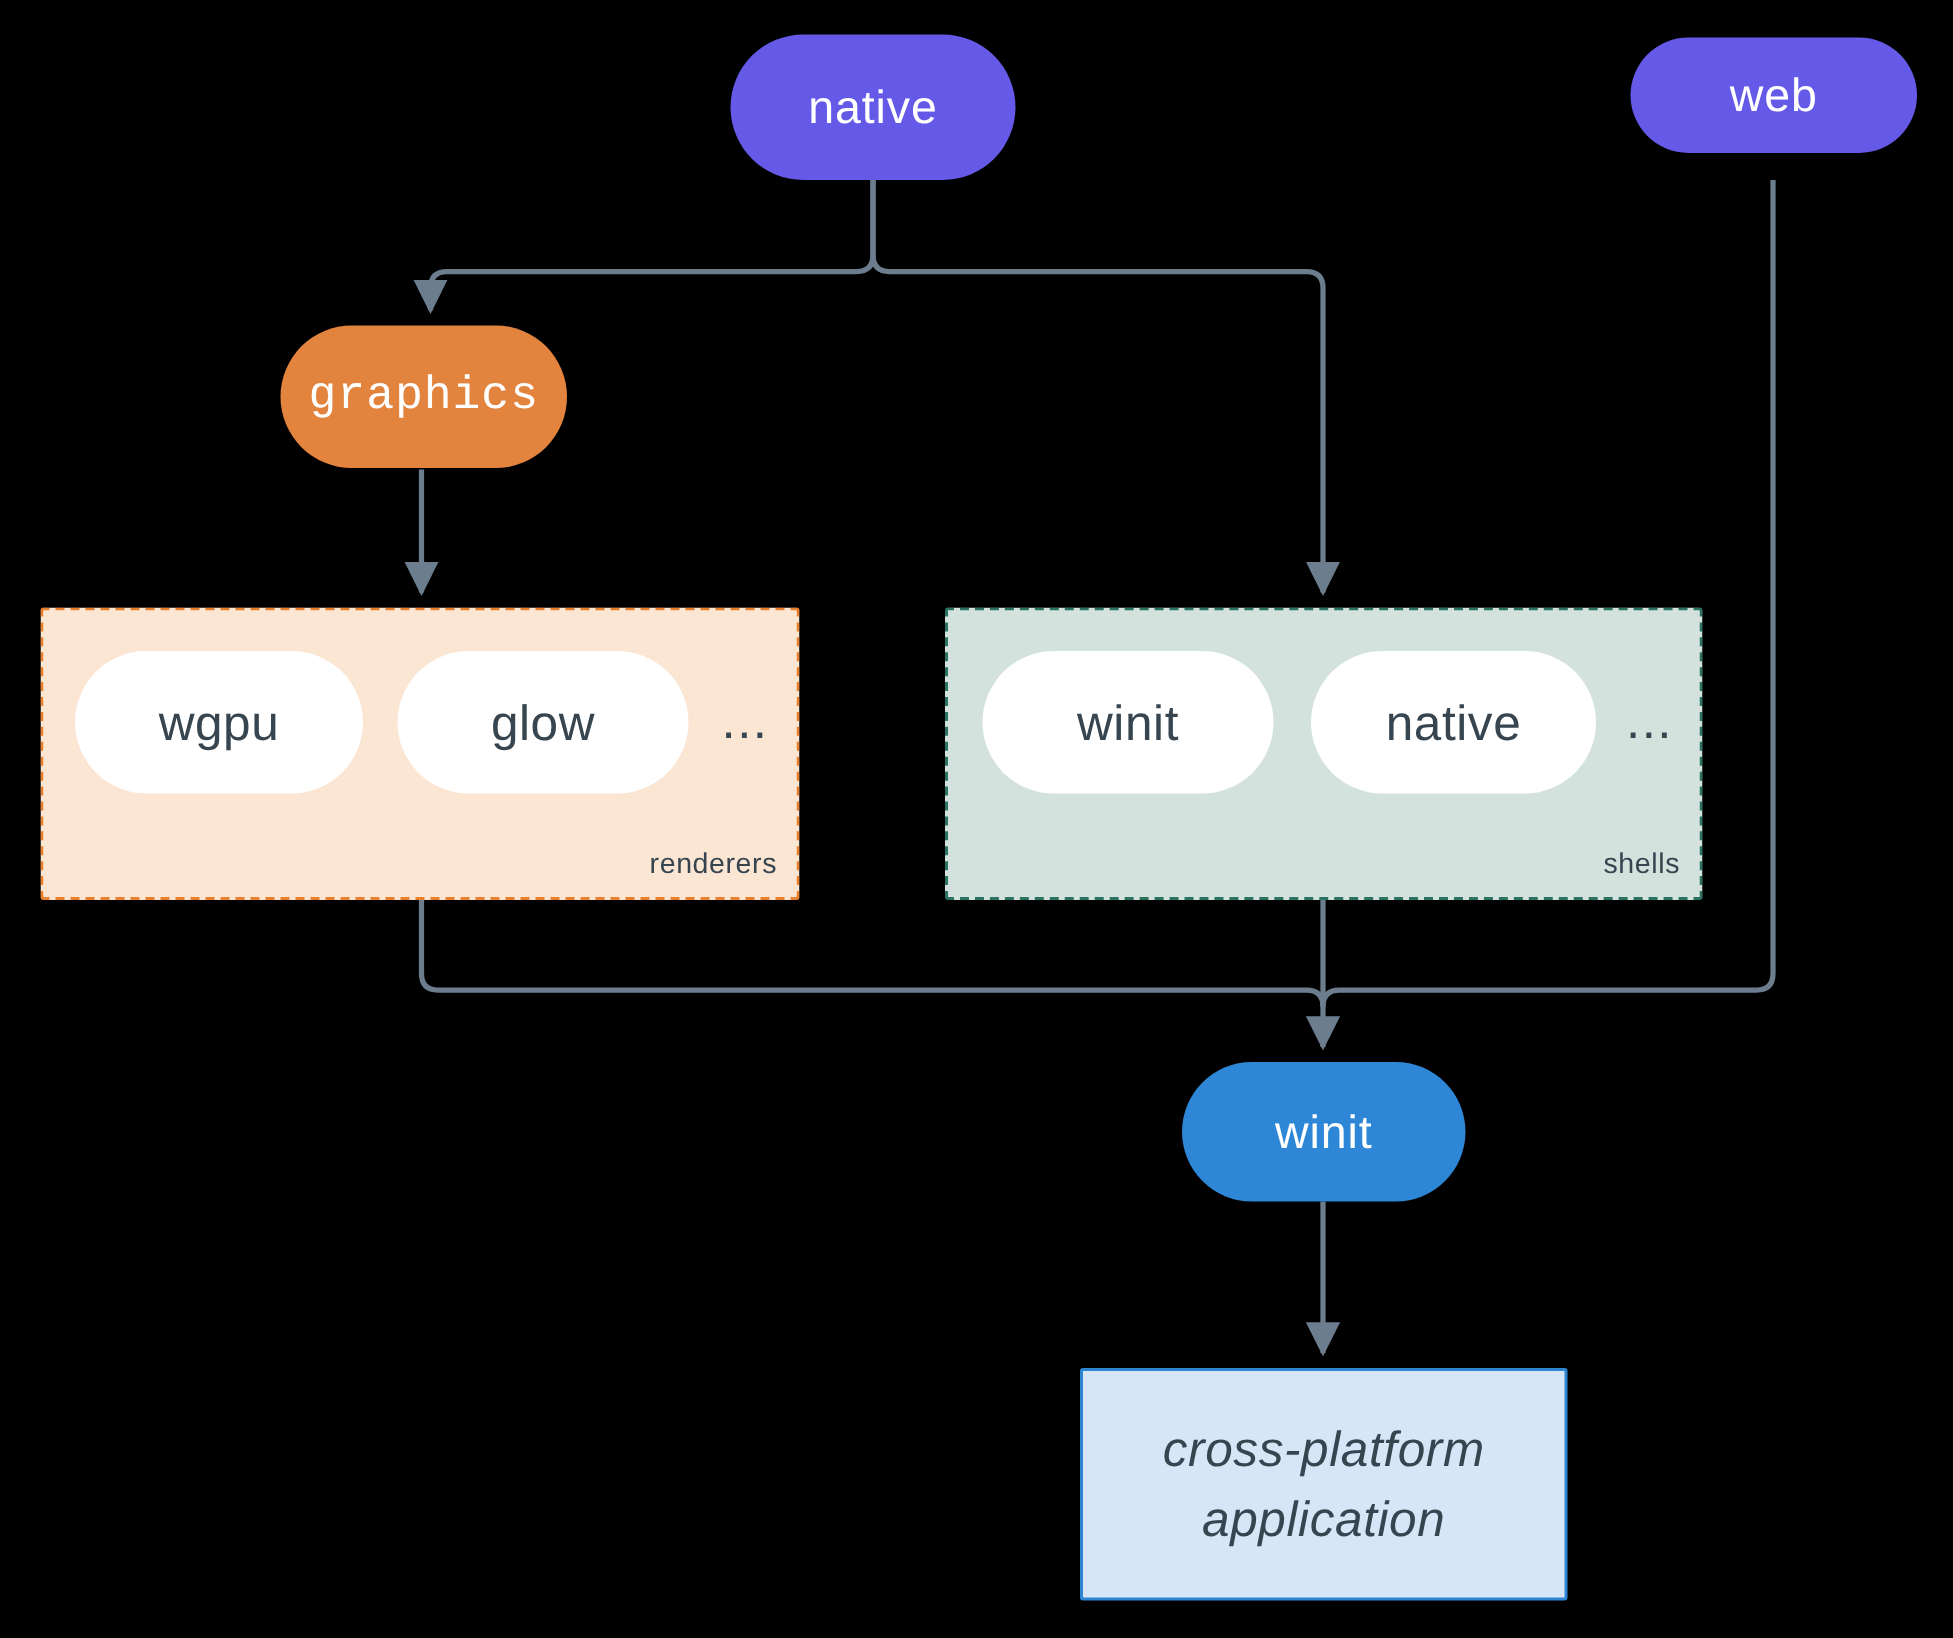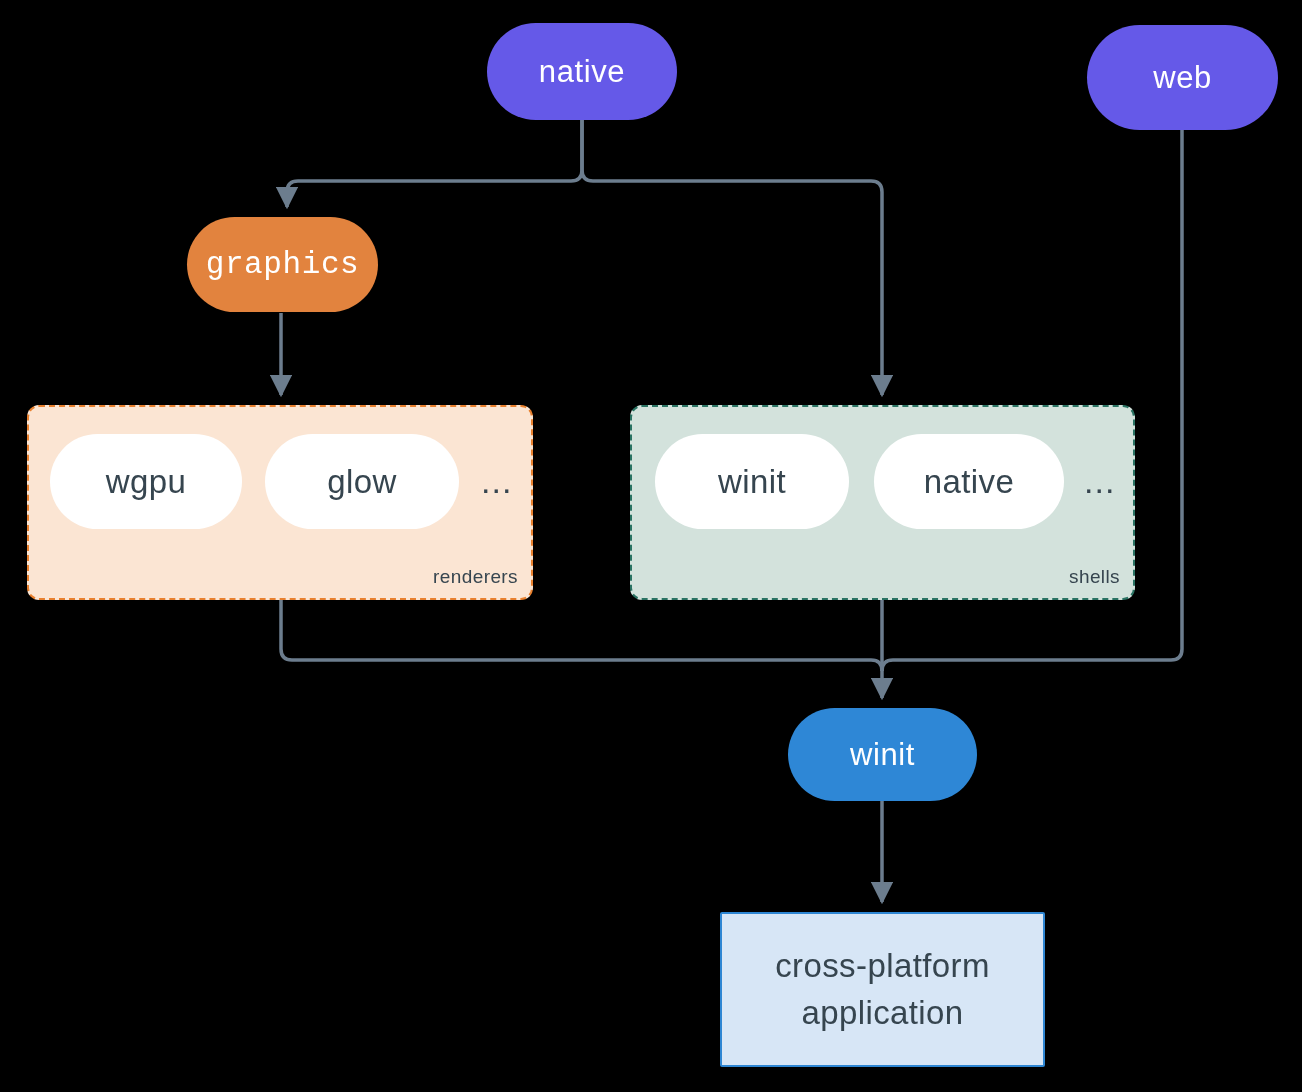--- a/index.html
+++ b/index.html
@@ -25,21 +25,21 @@
     color: #ffffff;
   }
   .pill.purple { background: var(--purple, #6559e8); }
   .pill.orange { background: var(--orange, #e2833e); }
   .pill.blue   { background: var(--blue, #2e87d6); }
 
   .group {
     position: absolute;
     box-sizing: border-box;
     border-width: 2px; border-style: dashed;
-    border-radius: 12px;
+    border-radius: 2px;
   }
   .group.renderers { background: var(--renderers-bg, #fbe5d3); border-color: var(--renderers-border, #e8802e); }
   .group.shells    { background: var(--shells-bg, #d3e2dc);    border-color: var(--shells-border, #2a7363); }
 
   .white-pill {
     position: absolute;
     background: #ffffff;
     border-radius: 999px;
     display: flex; align-items: center; justify-content: center;
     font-size: 33px; letter-spacing: 0.4px;
@@ -60,20 +60,21 @@
     position: absolute;
     box-sizing: border-box;
     background: var(--app-bg, #d7e6f6);
     border: 2px solid var(--app-border, #2e86d3);
     border-radius: 2px;
     display: flex; flex-direction: column;
     align-items: center; justify-content: center;
     font-size: 33px; line-height: 1.42; letter-spacing: 0.4px;
     color: var(--pill-text-dark, #36454f);
     text-align: center;
+    font-style: italic;
   }
 </style>
 </head>
 <body style="background: rgb(0, 0, 0);">
 
 <svg class="layer edges" viewBox="0 0 1302 1092">
   <defs>
     <marker id="arrow" viewBox="0 0 10 10" refX="9" refY="5" markerWidth="6.5" markerHeight="6.5" orient="auto" markerUnits="strokeWidth">
       <path class="arrowhead" d="M 0 0 L 10 5 L 0 10 Z"></path>
     </marker>
@@ -86,21 +87,21 @@
   <path class="edge" d="M 882 600 L 882 698" marker-end="url(#arrow)"></path>
   <path class="edge" d="M 882 801 L 882 902" marker-end="url(#arrow)"></path>
 </svg>
 
 <div class="layer nodes">
 
   <div class="pill purple" style="left:487px; top:23px; width:190px; height:97px;">
     <span>native</span>
   </div>
 
-  <div class="pill purple" style="left:1087px; top:25px; width:191px; height:105px;">
+  <div class="pill purple" style="left:1087px; top:25px; width:191px; height:77px;">
     <span>web</span>
   </div>
 
   <div class="pill orange" style="left:187px; top:217px; width:191px; height:95px;font-family:Liberation Mono, monospace;">
     <span>graphics</span>
   </div>
 
   <div class="group renderers" style="left:27px; top:405px; width:506px; height:195px;">
     <div class="white-pill" style="left:21px; top:27px; width:192px; height:95px;">
       <span>wgpu</span>

